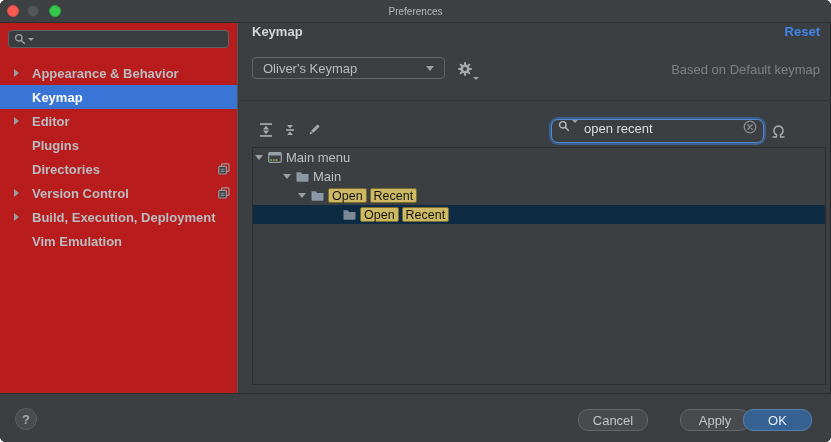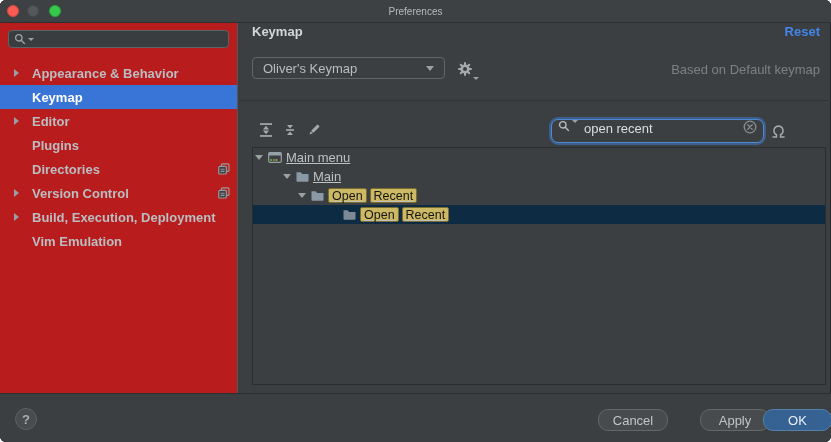--- a/index.html
+++ b/index.html
@@ -49,37 +49,37 @@
   .search-field{position:absolute;left:551px;top:119px;width:213px;height:24px;background:#3c3f41;
                 border:1px solid #4e8ad2;border-radius:7px;box-shadow:0 0 0 2px rgba(62,120,200,0.55);
                 box-sizing:border-box;display:flex;align-items:flex-start;padding:0 6px;}
   .search-field input{flex:1;background:transparent;border:none;outline:none;color:#dcdee0;font-size:13px;
                       font-family:"Liberation Sans",sans-serif;margin-left:4px;min-width:0;}
   .clear-btn{width:14px;height:14px;cursor:pointer;flex:0 0 auto;}
   .shortcut-btn{position:absolute;left:770px;top:124px;width:17px;height:15px;cursor:pointer;}
 
   
   .tree{position:absolute;left:252px;top:147px;width:574px;height:238px;border:1px solid #2b2e30;
-        background:#3c3f41;box-sizing:border-box;overflow:hidden;text-decoration:underline;}
+        background:#3c3f41;box-sizing:border-box;overflow:hidden;}
   .trow{position:relative;height:19px;display:flex;align-items:center;color:#bcc0c2;}
   .trow .tgl{width:9px;height:6px;flex:0 0 auto;margin-right:4px;position:relative;}
   .trow .tgl:before{content:"";position:absolute;left:0;top:0;width:0;height:0;
         border-left:4.5px solid transparent;border-right:4.5px solid transparent;border-top:5.5px solid #9ba0a3;}
   .trow .ticon{flex:0 0 auto;margin-right:4px;display:flex;}
   .trow.selected{background:#0d2b42;}
   .chip{background:#cdb964;color:#151515;border:1px solid #7a6d2f;border-radius:2px;
         padding:0 3px;height:15px;line-height:14px;font-size:12.5px;margin-right:3px;box-sizing:border-box;}
 
   
   .footer{position:absolute;left:0;right:0;top:393px;height:49px;background:#3c3f41;border-top:1px solid #2b2d2f;}
   .help-btn{position:absolute;left:15px;top:14px;width:22px;height:22px;border-radius:50%;background:#494c4e;
             border:1px solid #5d6062;box-sizing:border-box;display:flex;align-items:center;justify-content:center;
             color:#a8acae;font-weight:bold;font-size:13px;cursor:pointer;}
   .btn{position:absolute;top:15px;height:22px;border-radius:10px;display:flex;align-items:center;justify-content:center;
-       background:#484b4d;border:1px solid #646769;box-sizing:border-box;color:#c2c5c7;font-size:13px;cursor:pointer;margin-left:20px;}
+       background:#484b4d;border:1px solid #646769;box-sizing:border-box;color:#c2c5c7;font-size:13px;cursor:pointer;}
   .btn.cancel{left:578px;width:70px;}
   .btn.apply{left:680px;width:70px;}
   .btn.ok{left:743px;width:69px;background:#356293;border-color:#5381ab;color:#e9f0f6;}
 </style>
 </head>
 <body>
 
 <div class="win">
 
   <div class="titlebar">

